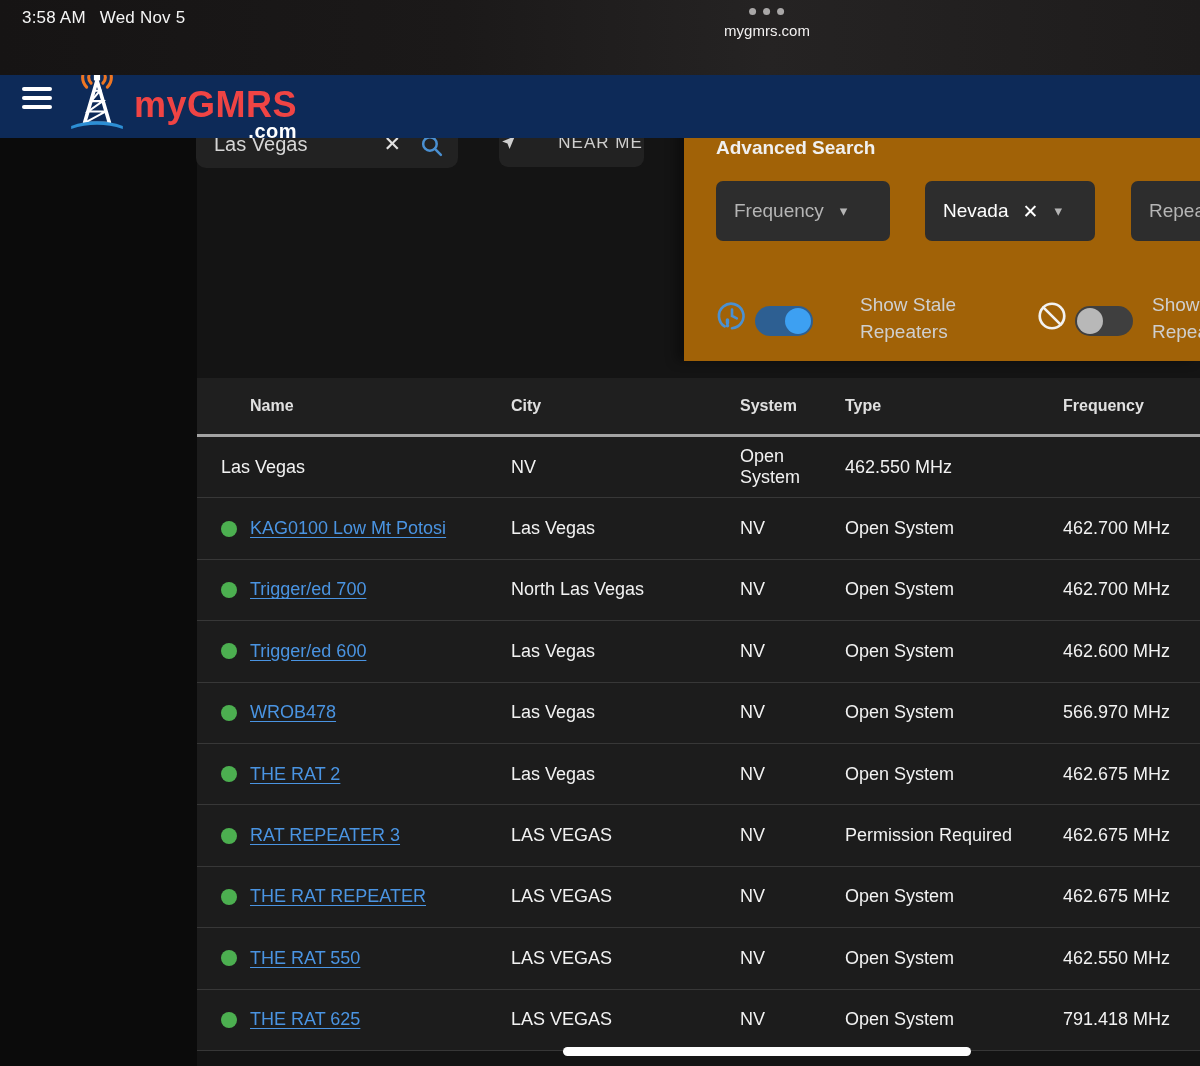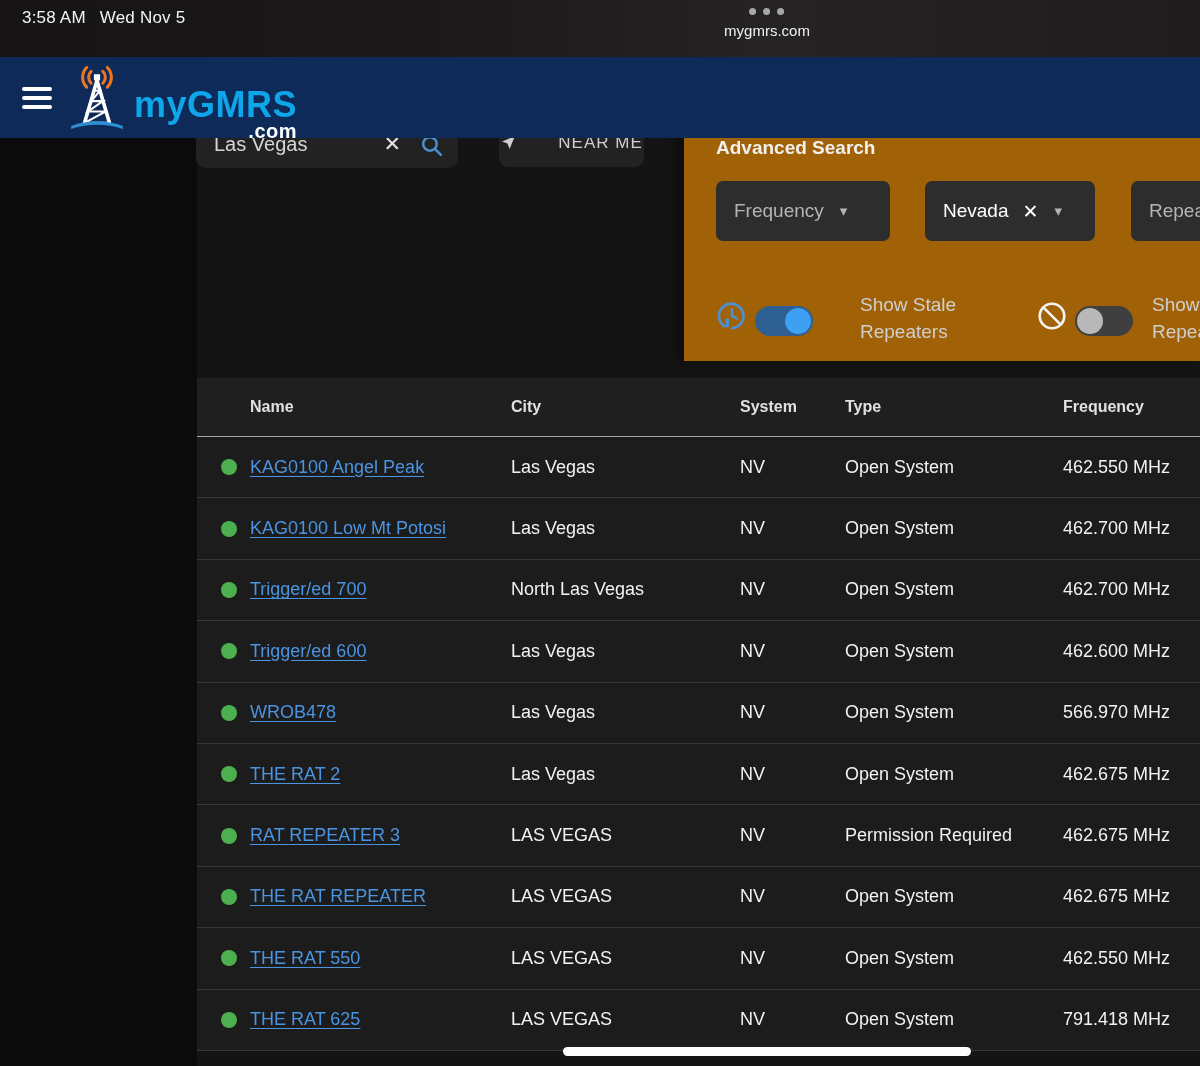--- a/index.html
+++ b/index.html
@@ -6,21 +6,21 @@
   html,body { width:1200px; height:1066px; overflow:hidden; }
   body {
     position:relative;
     background:#141414;
     font-family:"Liberation Sans","DejaVu Sans",sans-serif;
     -webkit-font-smoothing:antialiased;
   }
 
   
   .status-bar {
-    position:absolute; left:0; top:0; width:1200px; height:57px;
+    position:absolute; left:0; top:0; width:1200px; height:75px;
     background:linear-gradient(90deg,#161414 0%,#1b1919 38%,#252323 64%,#1e1c1c 100%);
     z-index:6;
   }
   .status-left {
     position:absolute; left:22px; top:8px; display:flex; gap:14px;
     color:#f5f5f5; font-size:17px; font-weight:500; letter-spacing:.2px;
   }
   .tab-center { position:absolute; left:767px; top:8px; transform:translateX(-50%); text-align:right; }
   .tab-dots { display:flex; gap:7px; justify-content:center; }
   .tab-dots i { width:7px; height:7px; border-radius:50%; background:#a9a7a7; display:block; }
@@ -29,21 +29,21 @@
   
   .app-header {
     position:absolute; left:0; top:57px; width:1200px; height:81px;
     background:#0d2a58; z-index:5; display:flex; align-items:center;
   }
   .hamburger { position:absolute; left:22px; top:30px; width:30px; height:22px;
     display:flex; flex-direction:column; justify-content:space-between; cursor:pointer; }
   .hamburger i { display:block; height:4px; background:#ffffff; border-radius:2px; }
   .logo-wrap { position:absolute; left:66px; top:5px; display:flex; align-items:flex-start; }
   .logo-text { display:flex; flex-direction:column; margin-left:6px; margin-top:26px; }
-  .logo-main { color:#0ea5e9; font-size:36px; font-weight:800; letter-spacing:.5px; line-height:34px; }
+  .logo-main { color:#ef4444; font-size:36px; font-weight:800; letter-spacing:.5px; line-height:34px; }
   .logo-suffix { color:#ffffff; font-size:20px; font-weight:800; align-self:flex-end; margin-top:-2px; letter-spacing:.5px; }
 
   
   .gutter { position:absolute; left:0; top:138px; width:197px; height:928px; background:#0b0b0b; z-index:0; }
   .search-box {
     position:absolute; left:196px; top:110px; width:262px; height:58px;
     background:#222222; border-radius:10px; z-index:1;
     display:flex; align-items:flex-start; padding:23px 14px 0 18px;
   }
   .search-value { color:#d6d6d6; font-size:20px; flex:1 1 auto; }
@@ -84,21 +84,21 @@
   .switch.on .thumb { right:2px; background:#3da0f2; }
   .switch.off { left:359px; background:#3f3f3f; }
   .switch.off .thumb { left:2px; background:#b8b8b8; }
   .tog-label { position:absolute; top:5px; color:#cfcfcf; font-size:19px; line-height:27px; white-space:nowrap; }
   .tog-label.stale { left:144px; }
   .tog-label.offline { left:436px; }
 
   
   .rtable { position:absolute; left:197px; top:378px; width:1003px; z-index:1; background:#1c1c1c; }
   .thead {
-    height:59px; background:#1f1f1f; border-bottom:1px solid #a3a3a3;
+    height:59px; background:#1f1f1f; border-bottom:3px solid #a3a3a3;
     display:grid; grid-template-columns:290px 229px 105px 218px 1fr;
     align-items:center; padding-left:24px;
     color:#e0e0e0; font-size:16px; font-weight:700;
   }
   .thead .name-h { padding-left:29px; }
   .trow {
     height:61.4px; border-bottom:1px solid #373737; background:#1c1c1c;
     display:grid; grid-template-columns:290px 229px 105px 218px 1fr;
     align-items:center; padding-left:24px;
     color:#f2f2f2; font-size:18px;
@@ -230,24 +230,20 @@
 <div class="rtable">
   <div class="thead">
     <div class="name-h">Name</div>
     <div>City</div>
     <div>System</div>
     <div>Type</div>
     <div>Frequency</div>
   </div>
   <div id="table-body">
   <div class="trow">
-    <div class="name-cell">
-      <span class="dot"></span>
-      <span class="rlink">KAG0100 Angel Peak</span>
-    </div>
     <div>Las Vegas</div>
     <div>NV</div>
     <div>Open System</div>
     <div>462.550 MHz</div>
   </div>
 
   <div class="trow">
     <div class="name-cell">
       <span class="dot"></span>
       <span class="rlink">KAG0100 Low Mt Potosi</span>

